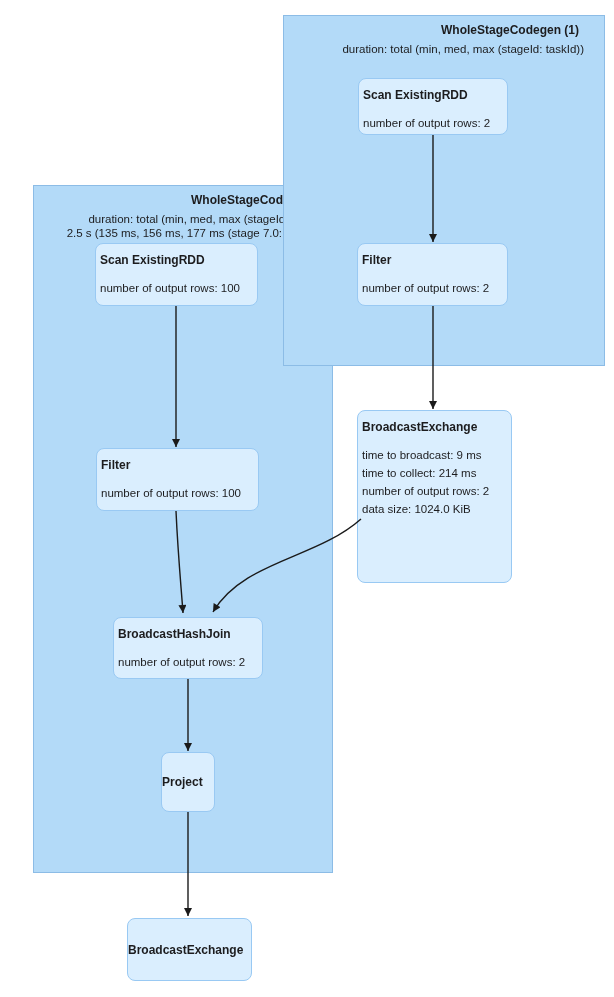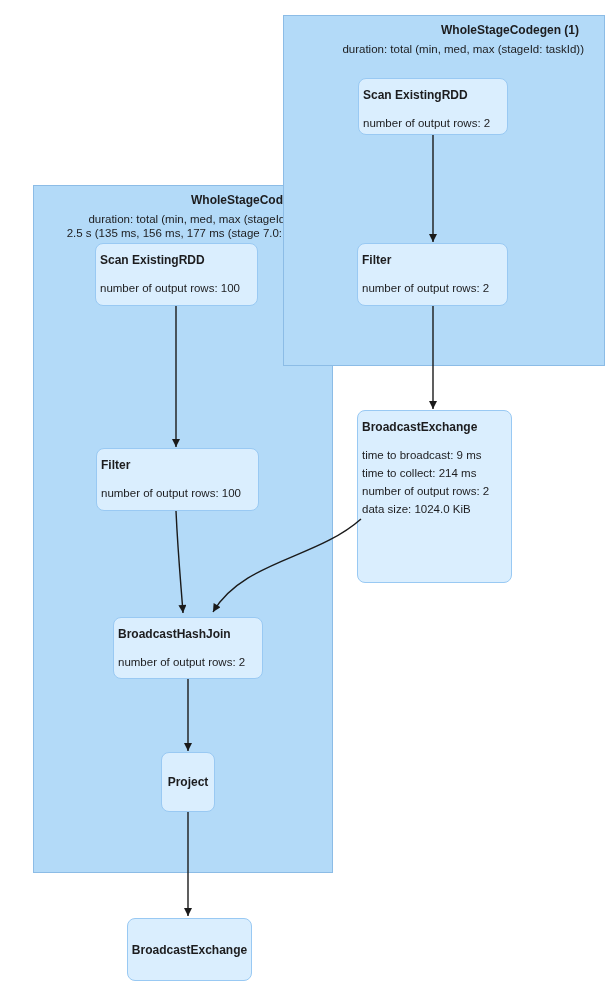--- a/index.html
+++ b/index.html
@@ -23,21 +23,21 @@
   }
   #cluster-wsc1 .cluster-duration{right:20px;}
   #cluster-wsc2 .cluster-duration{right:2px;}
   .node{
     position:absolute;background:var(--node-fill,#daeefe);
     border:1px solid var(--node-border,#99c9f3);border-radius:8px;box-sizing:border-box;
     padding:9px 4px;z-index:3;
   }
   .node-title{font-size:12px;font-weight:bold;line-height:14px;white-space:nowrap;}
   .node-metrics{margin-top:12px;font-size:11.5px;line-height:18px;white-space:nowrap;}
-  .node--plain{display:flex;align-items:center;justify-content:center;padding:12px;}
+  .node--plain{display:flex;align-items:center;justify-content:flex-start;padding:0;}
   #node-scan-rdd-1{left:358px;top:78px;width:150px;height:57px;}
   #node-filter-1{left:357px;top:243px;width:151px;height:63px;}
   #node-broadcast-exchange{left:357px;top:410px;width:155px;height:173px;}
   #node-scan-rdd-2{left:95px;top:243px;width:163px;height:63px;}
   #node-filter-2{left:96px;top:448px;width:163px;height:63px;}
   #node-broadcast-hash-join{left:113px;top:617px;width:150px;height:62px;}
   #node-project{left:161px;top:752px;width:54px;height:60px;}
   #node-adaptive-spark-plan{left:127px;top:918px;width:125px;height:63px;}
   #edges{position:absolute;left:0;top:0;z-index:4;pointer-events:none;}
   .edge{fill:none;stroke:var(--edge,#1a1a1a);stroke-width:1.4;}

